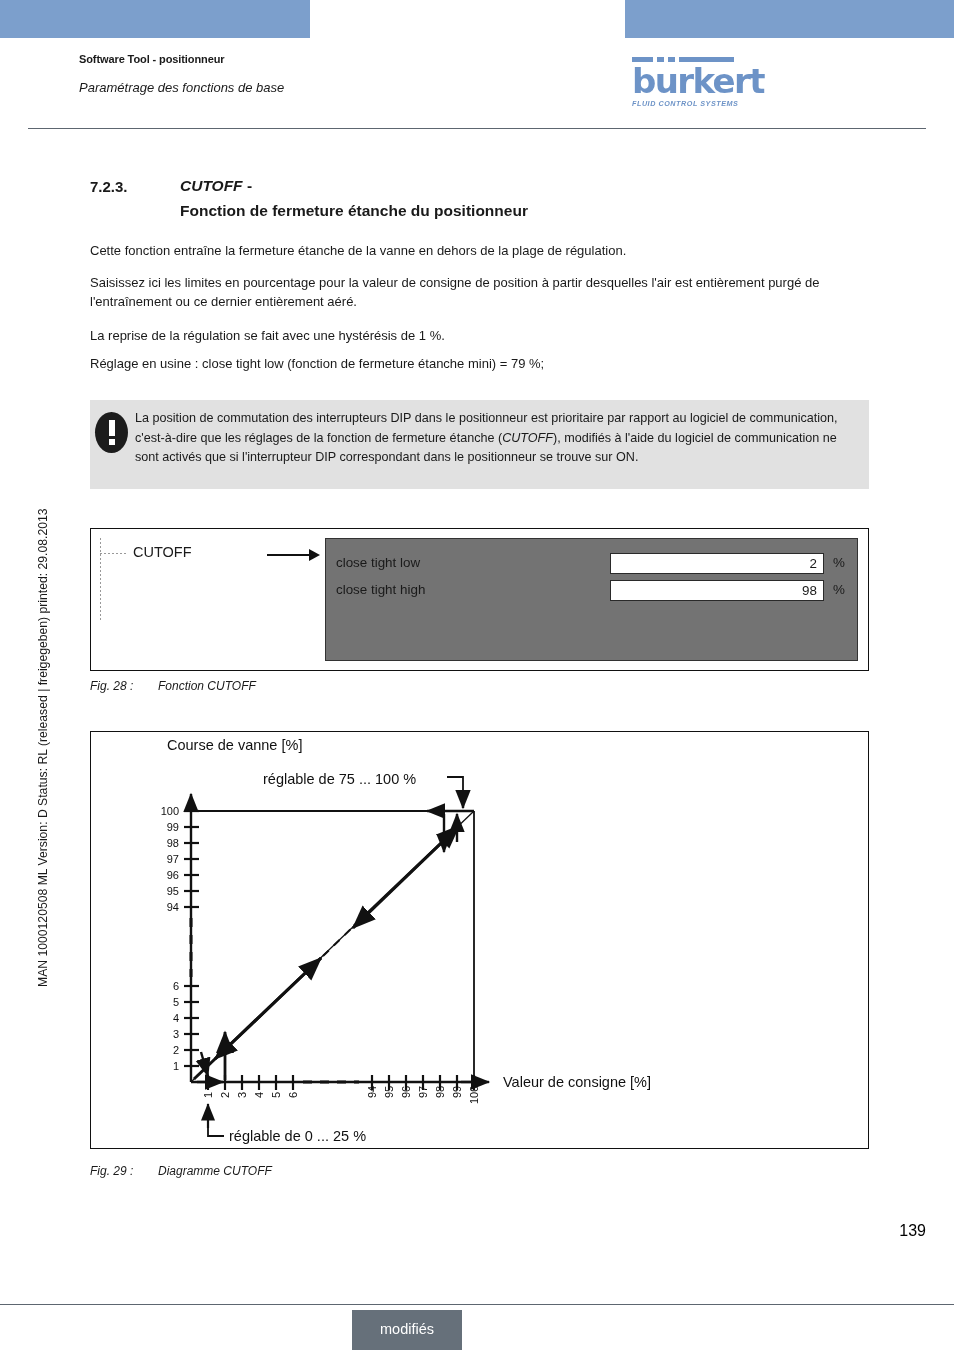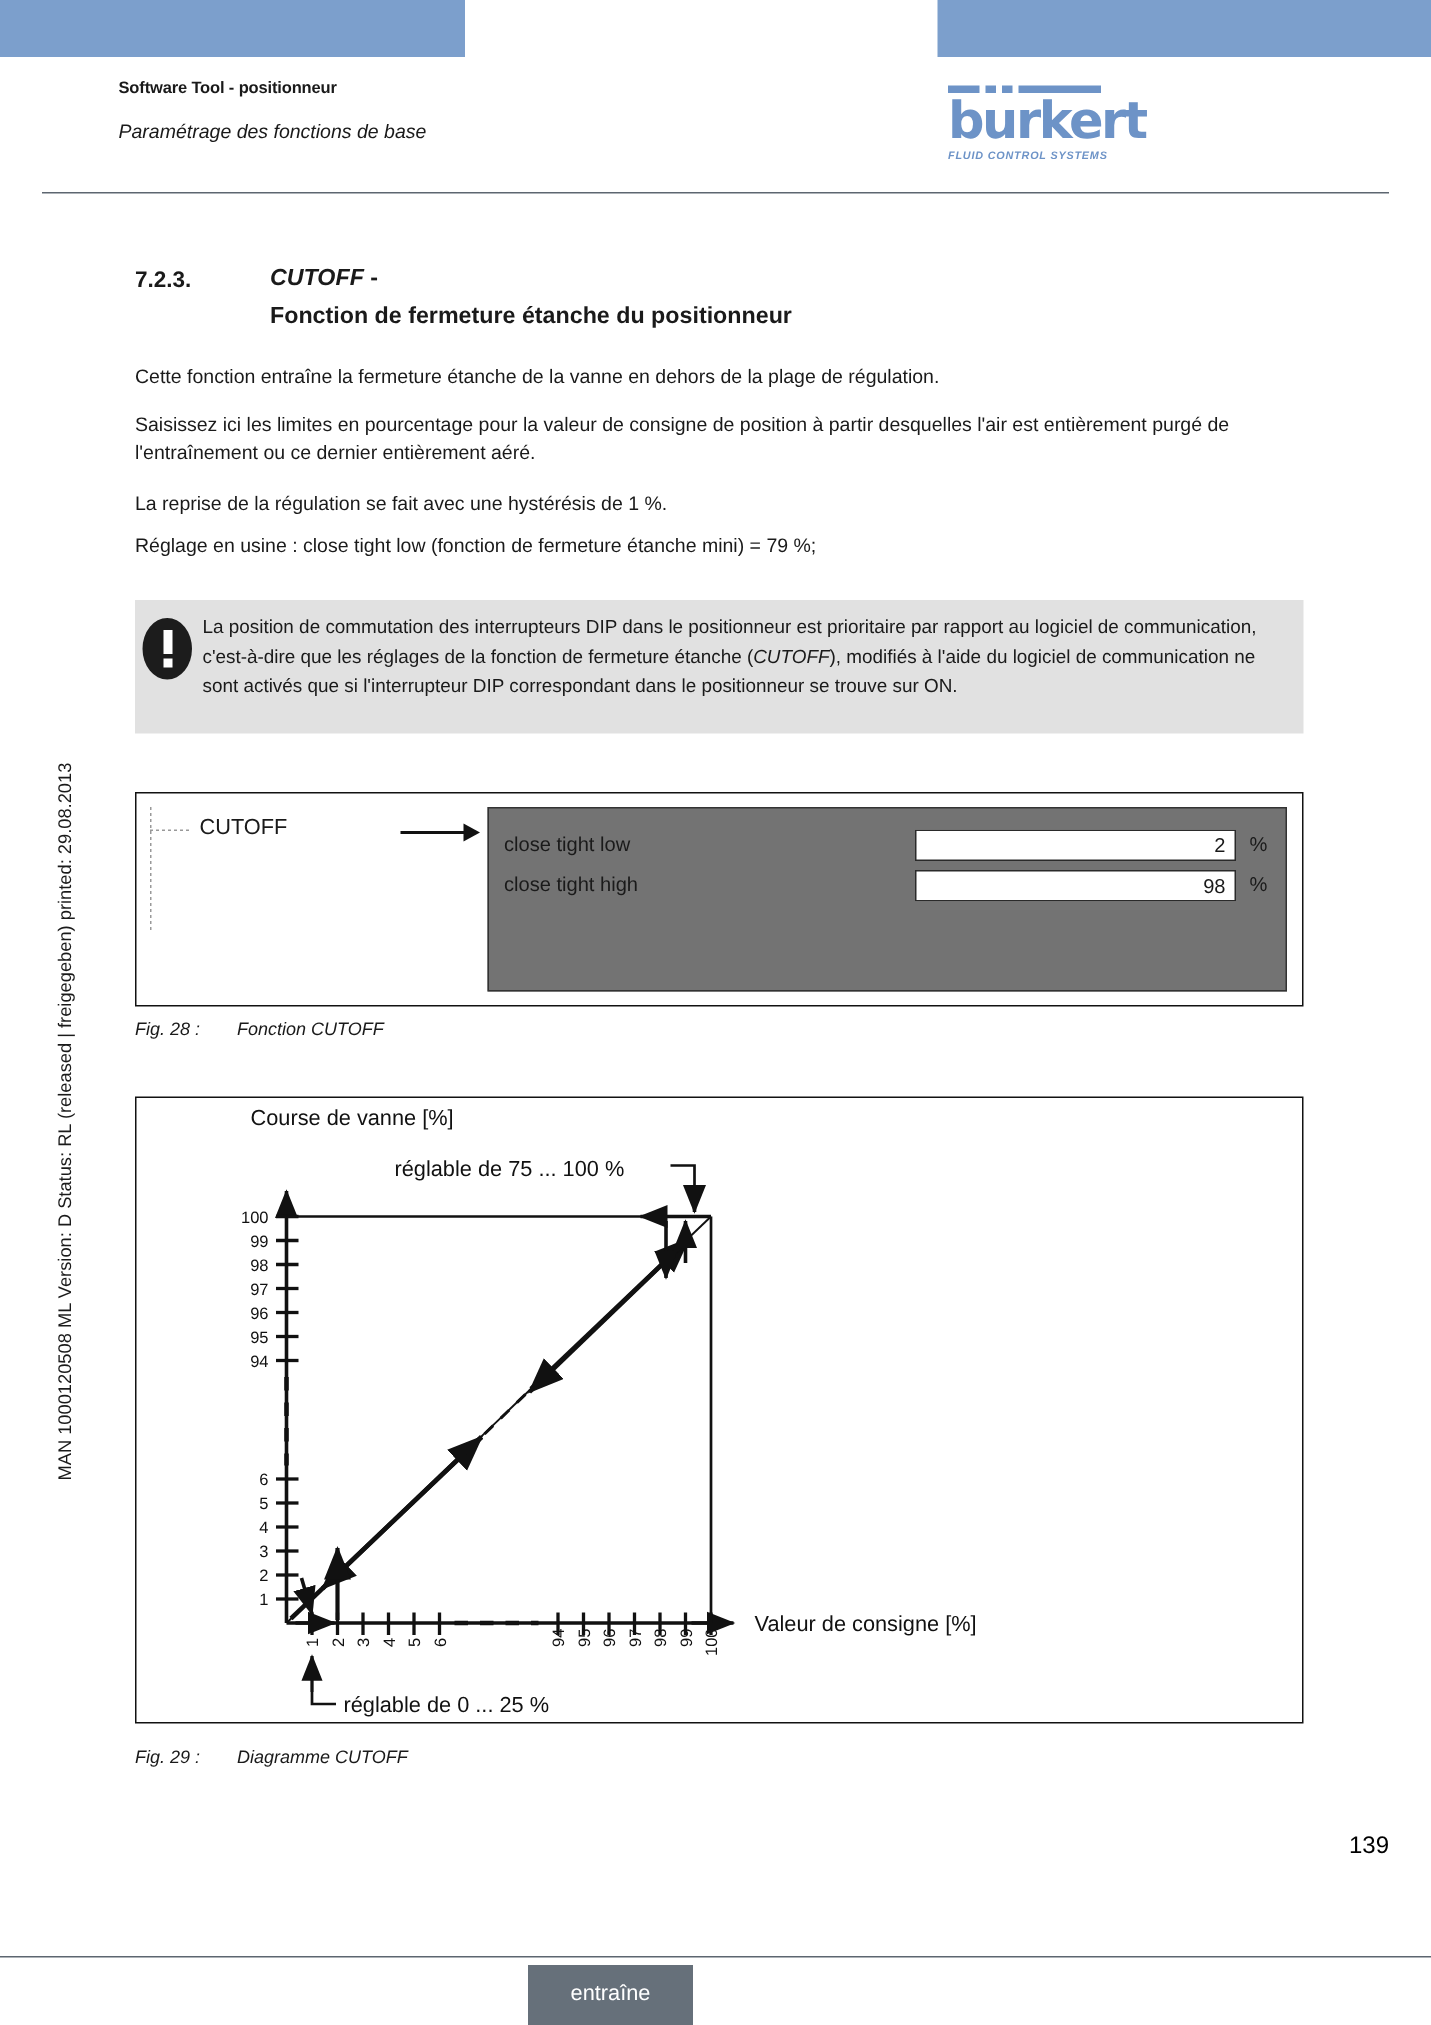--- a/index.html
+++ b/index.html
@@ -502,14 +502,14 @@
     <path d="M117,396 L117,404 L133,404" fill="none" stroke="#111" stroke-width="1.8"></path>
     <text x="138" y="409" font-family="Liberation Sans, sans-serif" font-size="14.5" fill="#111">réglable de 0 ... 25 %</text>
   </svg>
 </div>
 
 <div class="cap cap29"><span class="cap-id">Fig. 29 :</span><span>Diagramme CUTOFF</span></div>
 
 <div class="pagenum">139</div>
 <div class="foot-rule"></div>
 <div class="lang-tab">
-    <span>entraîne</span>
+    <span>modifiés</span>
   </div>
 
 </body></html>

